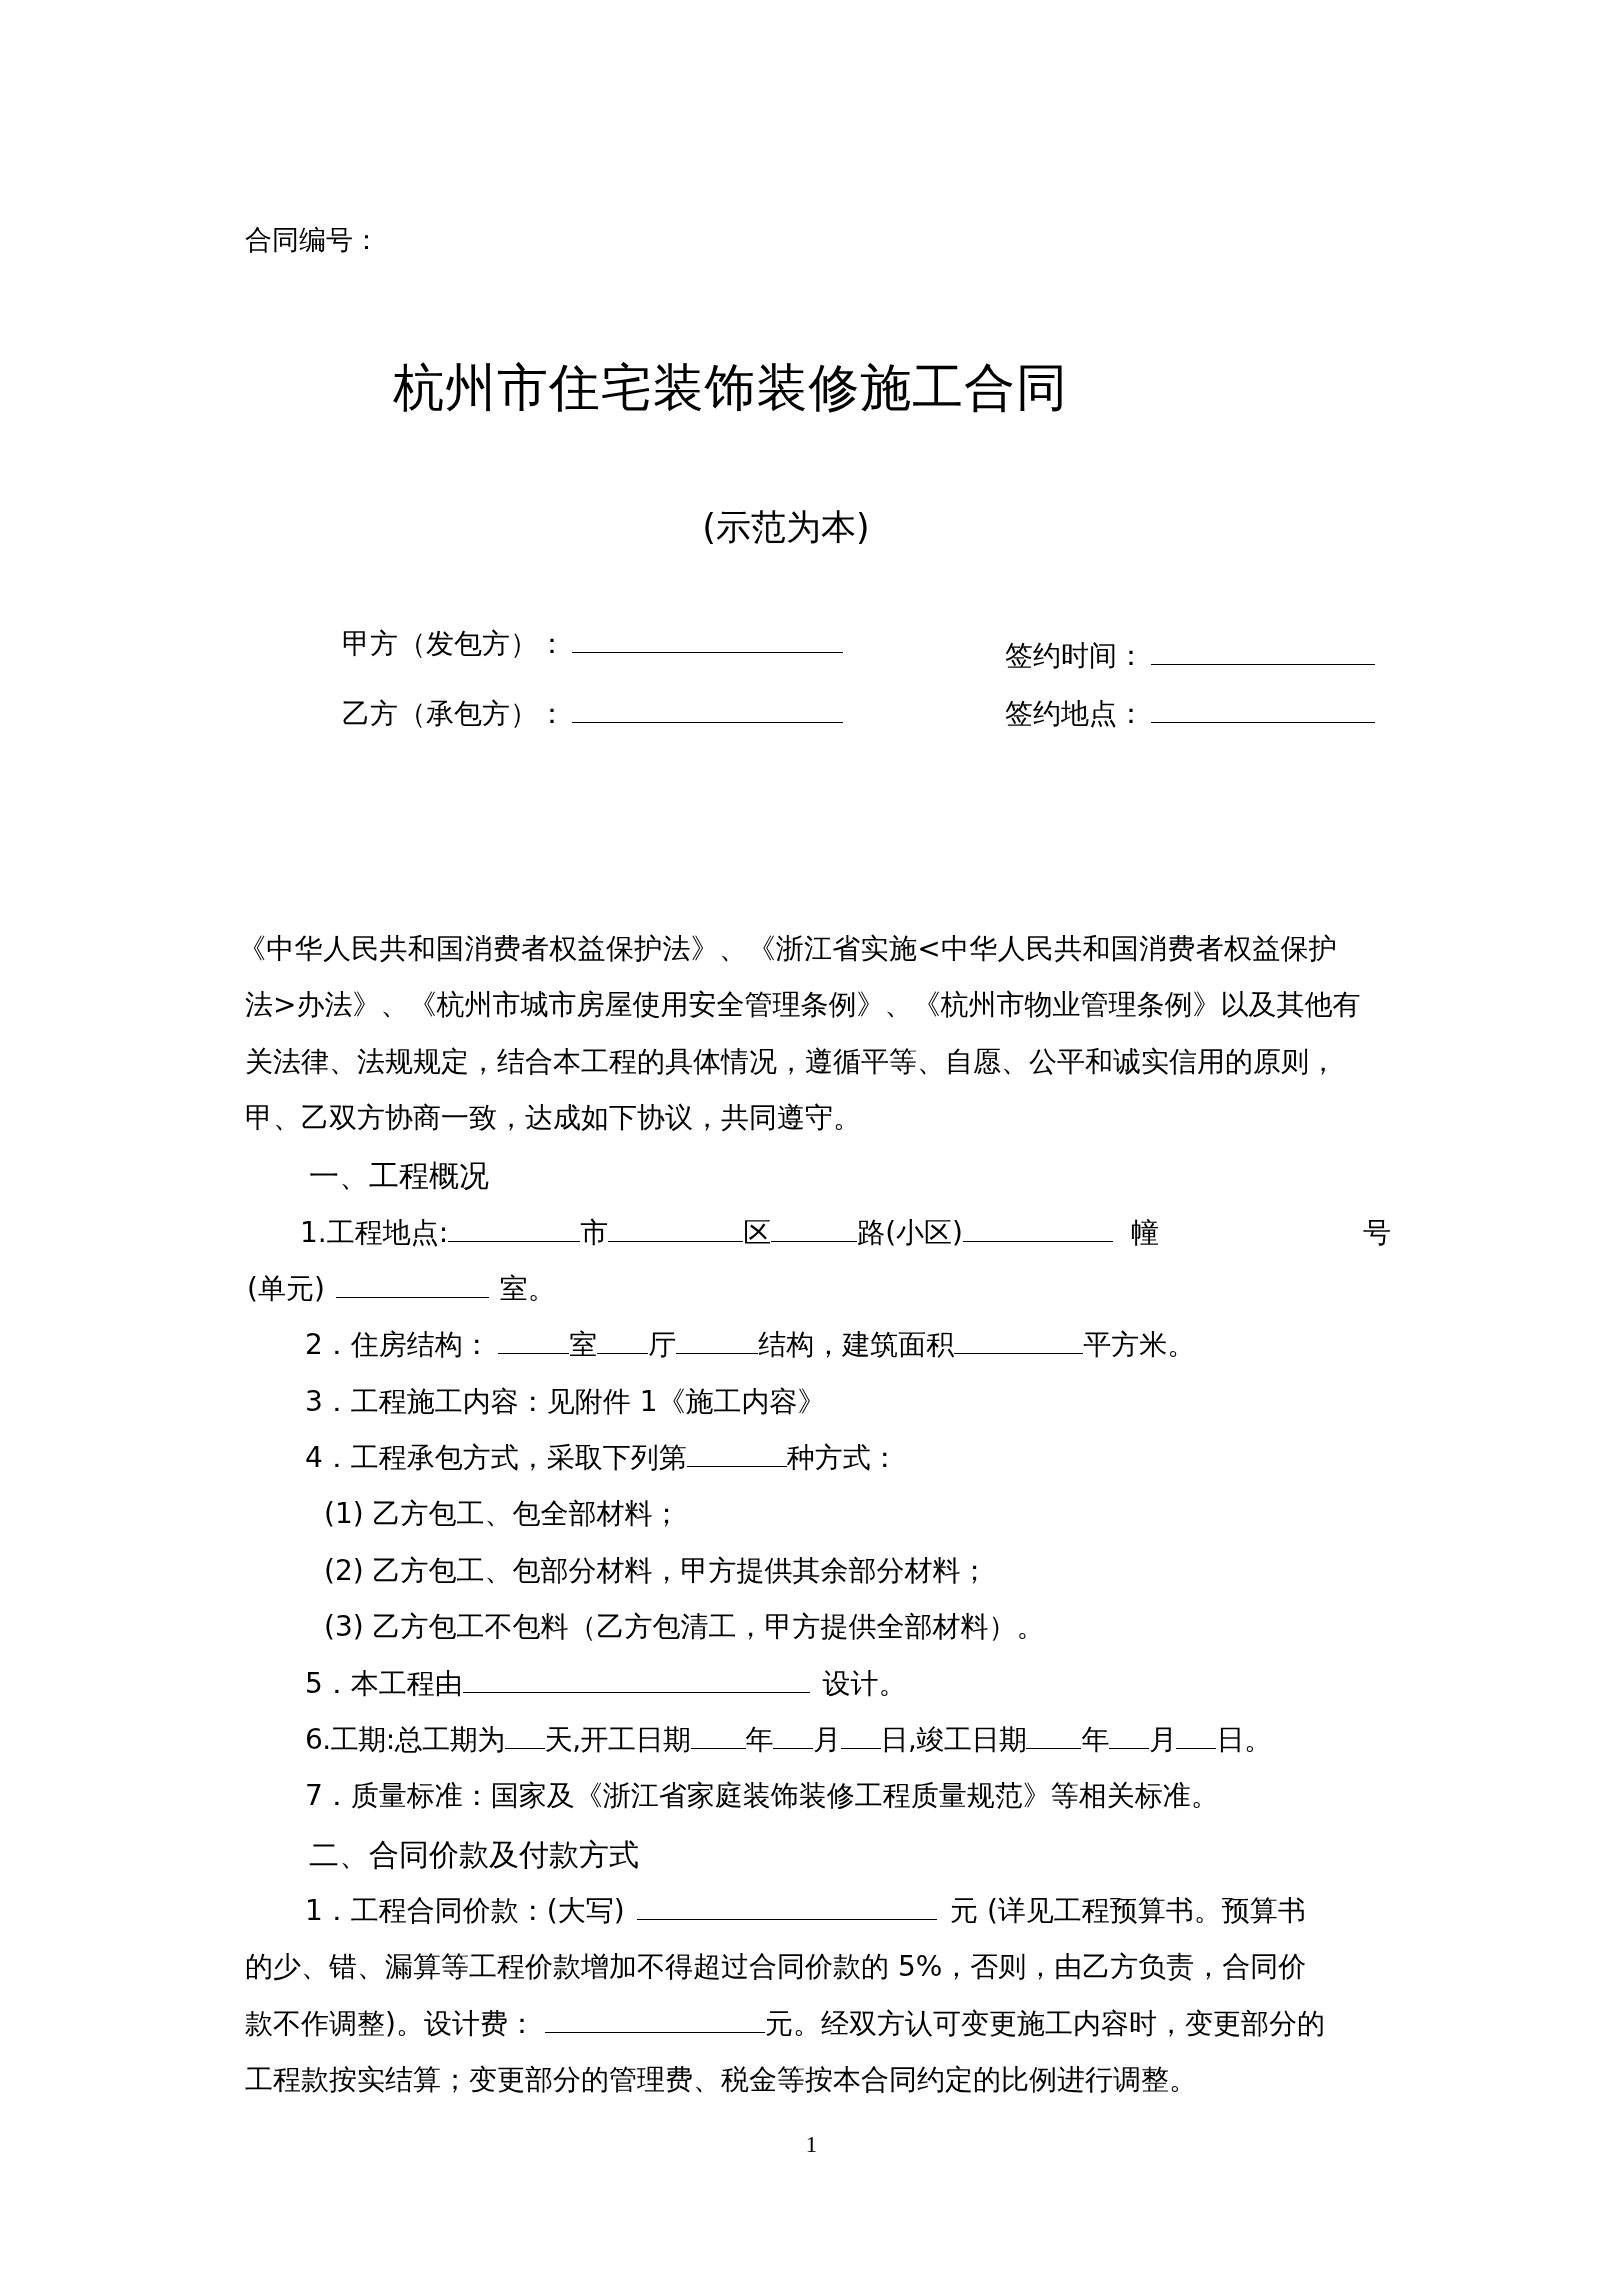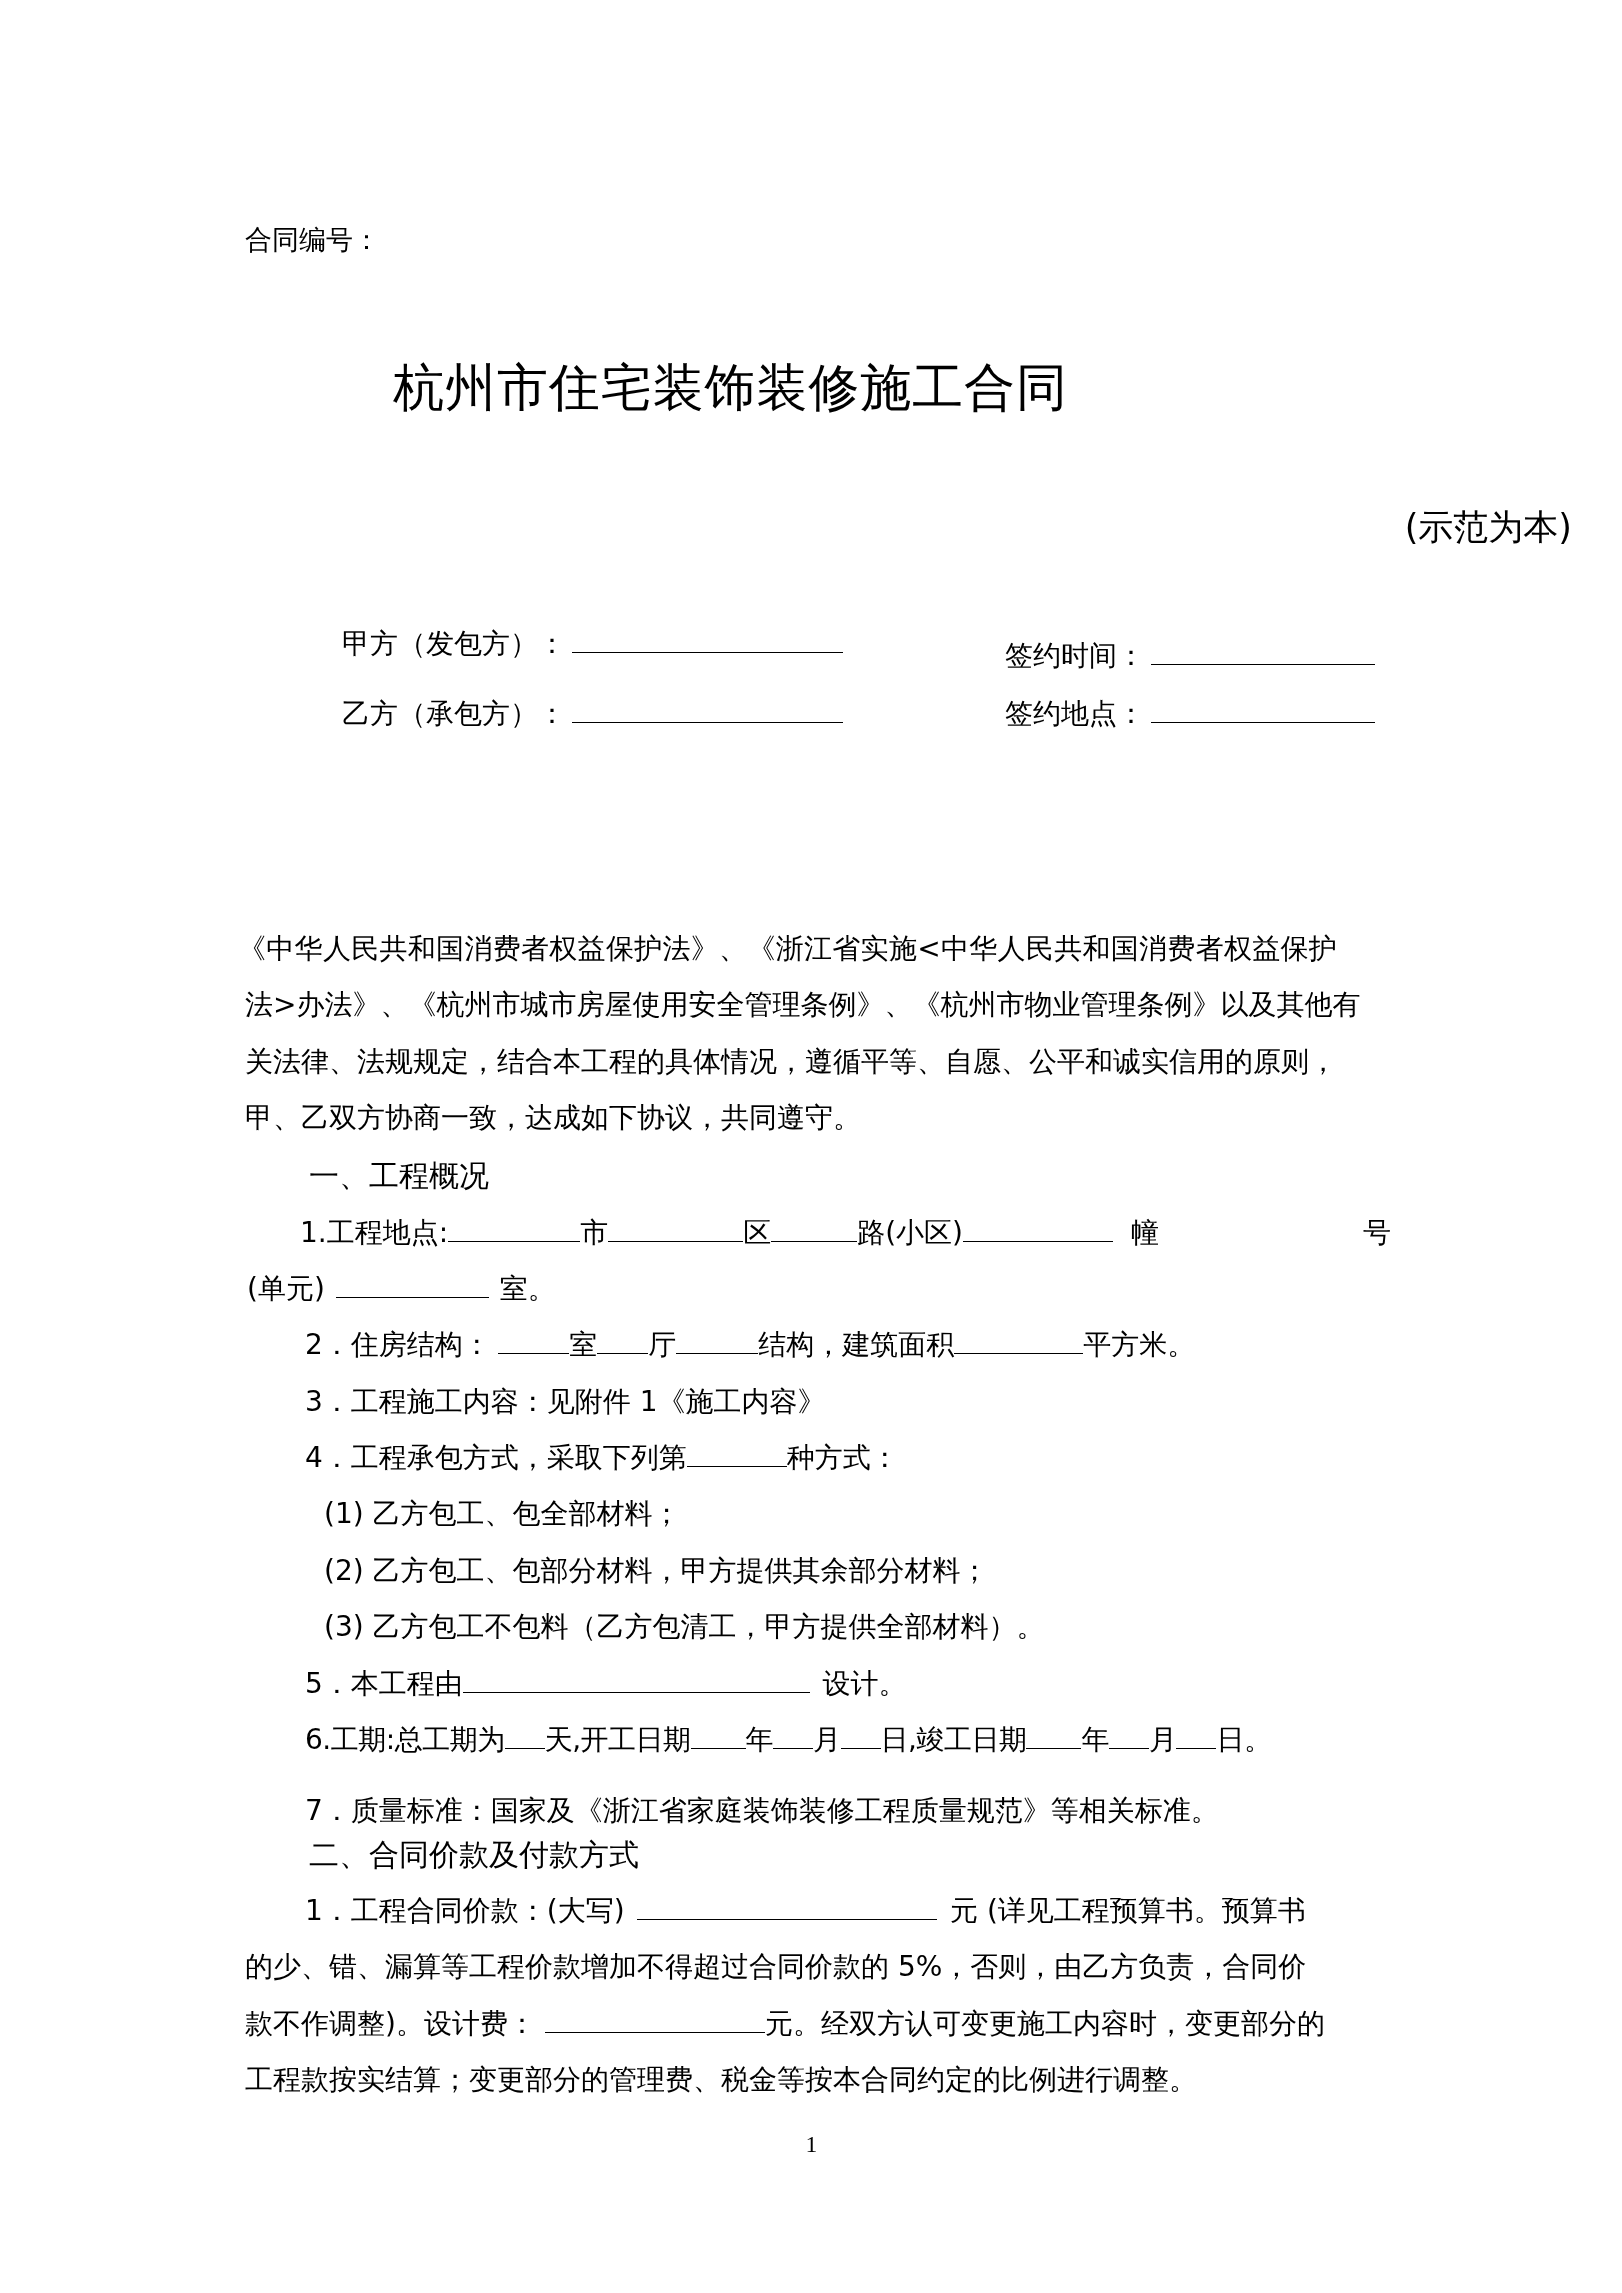--- a/index.html
+++ b/index.html
@@ -12,21 +12,21 @@
       height: 2294px;
       position: relative;
       font-family: "DejaVu Sans", "Liberation Sans", sans-serif;
       color: #000000;
       overflow: hidden;
     }
     .page { position: absolute; left: 0; top: 0; width: 1623px; height: 2294px; }
     .abs { position: absolute; white-space: nowrap; }
     .contract-no { left: 245px; top: 222px; font-size: 27px; }
     .title { left: 0; width: 1461px; text-align: center; top: 356px; font-size: 51px; line-height: 64px; letter-spacing: 0.9px; }
-    .subtitle { left: 0; width: 1572px; text-align: right; top: 505px; font-size: 35px; line-height: 45px; }
+    .subtitle { left: 0; width: 1572px; text-align: center; top: 505px; font-size: 35px; line-height: 45px; }
     .blank { display: inline-block; border-bottom: 1.8px solid #000; height: 25.5px; vertical-align: baseline; }
     .party-row { font-size: 28px; line-height: 36px; }
     .line { font-size: 28px; line-height: 36px; }
     .heading { font-size: 30px; line-height: 40px; }
     .page-num { left: 0; width: 1623px; text-align: center; top: 2131px; font-family: "Liberation Serif", "DejaVu Serif", serif; font-size: 23.6px; }
   </style>
 </head>
 <body>
 
 <div class="page">
@@ -78,21 +78,21 @@
   <div class="abs line" style="left:324px; top:1609px;">(3) 乙方包工不包料（乙方包清工，甲方提供全部材料）。</div>
 
   <div class="abs line" style="left:305px; top:1666px;">
     <span>5．本工程由</span><span class="blank" style="width:347px; margin-right:12.7px;"></span><span>设计。</span>
   </div>
 
   <div class="abs line" style="left:305px; top:1722px; letter-spacing:-0.5px;">
     <span>6.工期:总工期为</span><span class="blank" style="width:40px;"></span><span>天,开工日期</span><span class="blank" style="width:55px;"></span><span>年</span><span class="blank" style="width:40px;"></span><span>月</span><span class="blank" style="width:40px;"></span><span>日,竣工日期</span><span class="blank" style="width:55px;"></span><span>年</span><span class="blank" style="width:40px;"></span><span>月</span><span class="blank" style="width:40px;"></span><span>日。</span>
   </div>
 
-  <div class="abs line" style="left:305px; top:1778px;margin-top:15px;">7．质量标准：国家及《浙江省家庭装饰装修工程质量规范》等相关标准。</div>
+  <div class="abs line" style="left:305px; top:1778px;">7．质量标准：国家及《浙江省家庭装饰装修工程质量规范》等相关标准。</div>
 
   <div class="abs heading" style="left:309px; top:1835px;">二、合同价款及付款方式</div>
 
   <div class="abs line" style="left:305px; top:1893px;">
     <span>1．工程合同价款：(大写)</span><span class="blank" style="width:300px; margin-left:12.7px; margin-right:12.7px;"></span><span>元 (详见工程预算书。预算书</span>
   </div>
   <div class="abs line" style="left:245px; top:1949px;">的少、错、漏算等工程价款增加不得超过合同价款的 5%，否则，由乙方负责，合同价</div>
   <div class="abs line" style="left:245px; top:2006px;text-align:center;">
     <span>款不作调整)。设计费：</span><span class="blank" style="width:220px; margin-left:9px;"></span><span>元。经双方认可变更施工内容时，变更部分的</span>
   </div>

